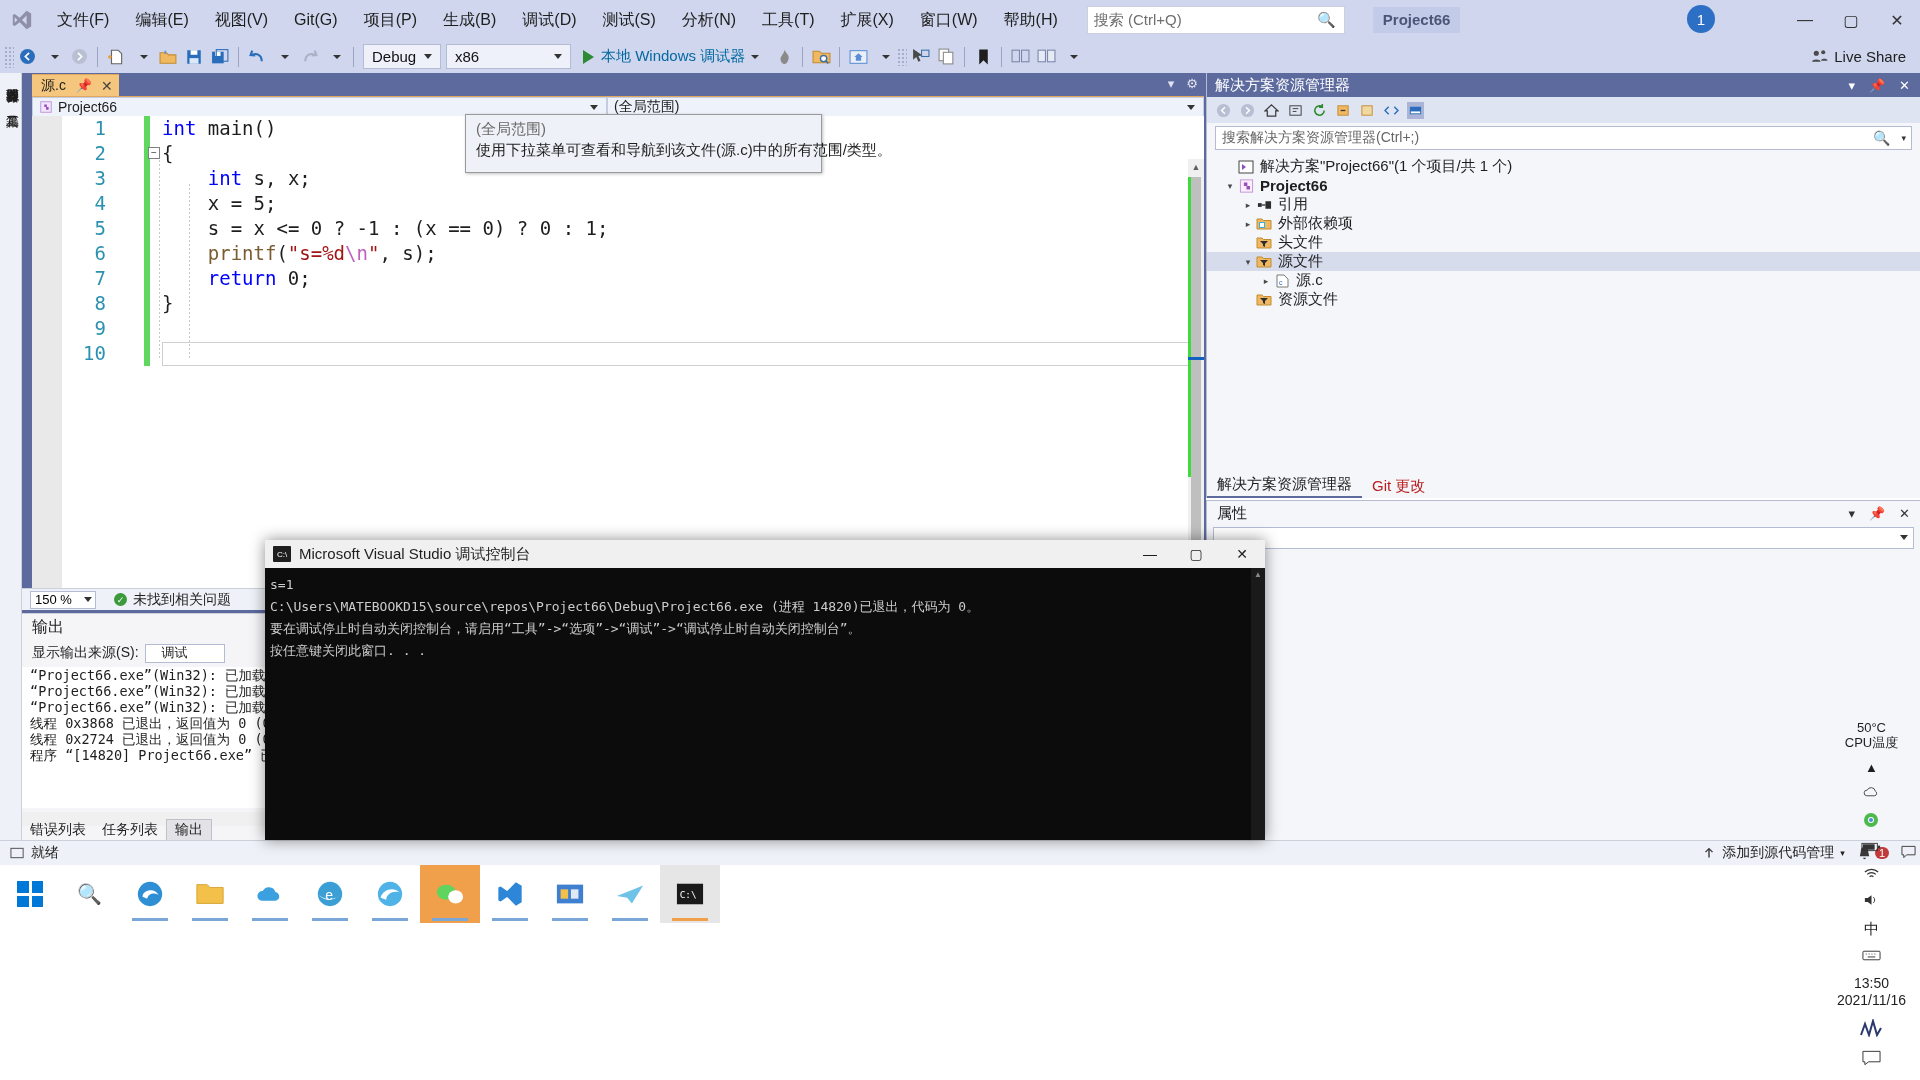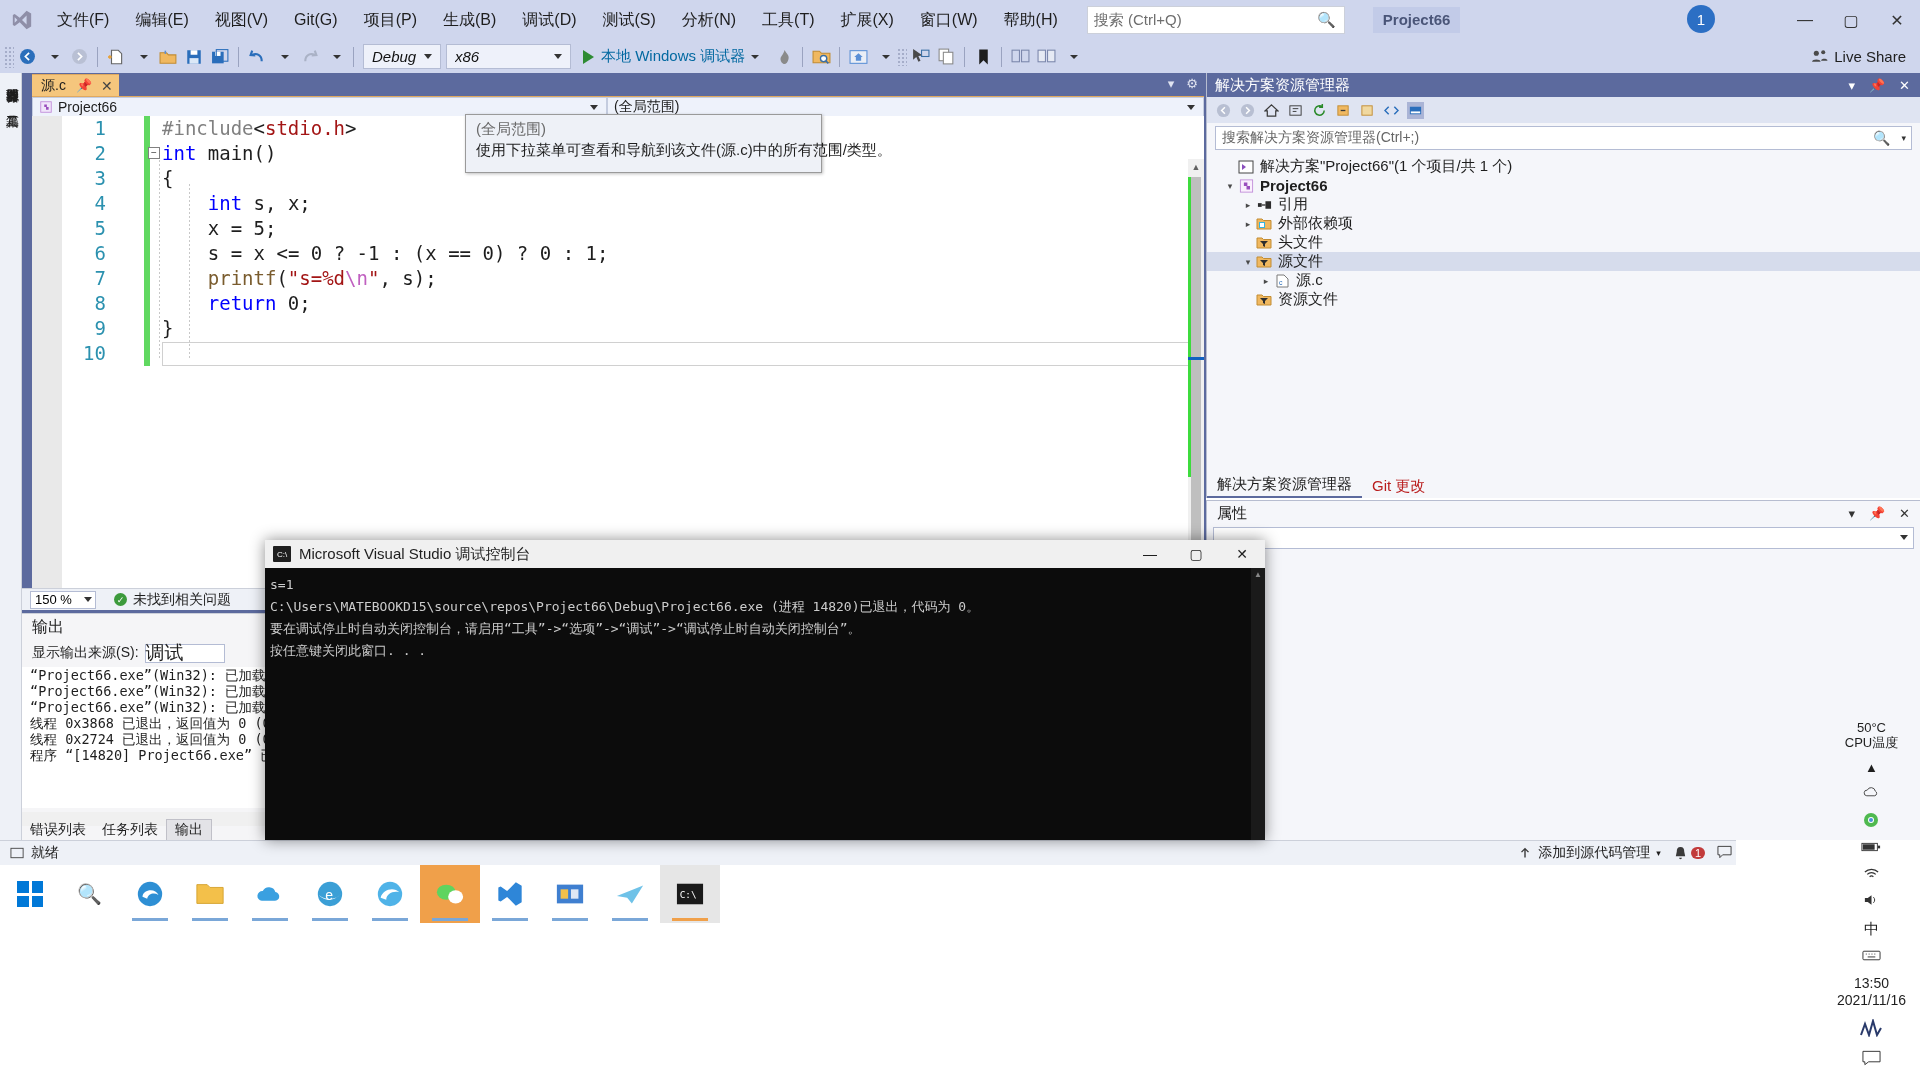--- a/index.html
+++ b/index.html
@@ -52,21 +52,21 @@
       radial-gradient(circle, #9aa3c0 1px, transparent 1px) 0 0/4px 4px; opacity:.8; }
   .tb-btn { height:26px; min-width:26px; display:flex; align-items:center; justify-content:center;
             padding:0 3px; position:relative; }
   .tb-sep { width:1px; height:20px; background:#9aa3c0; margin:0 5px; }
   .caret { width:0;height:0;border-left:4px solid transparent;border-right:4px solid transparent;
            border-top:4px solid #333; margin-left:3px; }
   .combo {
     height:25px; background:#eef1fa; border:1px solid #b4bcd4; display:flex;
     align-items:center; padding:0 4px 0 8px; font-size:15px; color:#111; position:relative;
   }
-  .combo .cv { flex:1; white-space:nowrap; overflow:hidden;font-style:italic; }
+  .combo .cv { flex:1; white-space:nowrap; overflow:hidden; }
   .combo .cc { width:0;height:0;border-left:4px solid transparent;border-right:4px solid transparent;
                border-top:5px solid #333; margin-left:6px; margin-right:4px;}
   .run-btn { display:flex; align-items:center; height:26px; padding:0 6px; font-size:15px; color:#0369a1;}
   .tri-play { width:0;height:0;border-top:7px solid transparent;border-bottom:7px solid transparent;
               border-left:11px solid #2e8b33; margin-right:7px; }
   .liveshare { position:absolute; right:14px; display:flex; align-items:center; font-size:15px; color:#1e1e1e;}
 
   
   .leftbar { position:absolute; left:0; top:73px; width:22px; height:767px; background:#eef1f7;
              border-right:1px solid #ccd0da;}
@@ -147,22 +147,22 @@
   .issuetext { margin-left:18px; font-size:14px; color:#1e1e1e; display:flex; align-items:center;}
   .okcirc { width:13px;height:13px;border-radius:50%;background:#3c9a3c;color:#fff;font-size:9px;
             display:flex;align-items:center;justify-content:center;margin-right:6px;}
 
   
   .outpanel { position:absolute; left:22px; top:613px; width:1184px; height:227px; background:#f5f5f7;
               border-top:1px solid #ccd0da;}
   .outhead { height:26px; display:flex; align-items:center; padding-left:10px; font-size:16px; color:#1e1e1e; }
   .outsub { height:26px; display:flex; align-items:center; padding-left:10px; font-size:14px; color:#1e1e1e;
             gap:6px;}
-  .outsub .srccombo { height:19px; min-width:80px; background:#fff; border:1px solid #b4bcd4; font-size:19px;
-                      display:flex; align-items:center; padding:0 0;}
+  .outsub .srccombo { height:19px; min-width:80px; background:#fff; border:1px solid #b4bcd4; font-size:13px;
+                      display:flex; align-items:center; padding:0 16px;}
   .outbody { position:absolute; left:0; top:53px; right:0; bottom:32px; background:#fff; overflow:hidden;
              font-family:"DejaVu Sans Mono","Liberation Mono",monospace; font-size:13.5px; color:#1e1e1e;}
   .outline { height:16px; line-height:16px; padding-left:8px; white-space:pre; }
   .out-hscroll { position:absolute; left:0; bottom:14px; height:14px; right:0; background:#f0f0f0;}
   .outtabs { position:absolute; left:0; bottom:0; height:20px; display:flex; align-items:flex-end; }
   .outtab { font-size:14px; padding:1px 8px; color:#1e1e1e; }
   .outtab.active { background:#e3e3e7; border:1px solid #c0c0c8; border-bottom:none; }
 
   
   .solexp { position:absolute; left:1206px; top:73px; width:714px; height:425px; background:#f5f6fa;
@@ -210,21 +210,21 @@
   .con-wc div { width:46px; display:flex; align-items:center; justify-content:center; font-size:14px; color:#1e1e1e;}
   .con-body { position:absolute; left:0; top:28px; right:0; bottom:0; background:#0c0c0c;
               padding:6px 0 0 2px; overflow:hidden; }
   .con-line { font-family:"DejaVu Sans Mono","Liberation Mono",monospace; font-size:13px;
               color:#cccccc; line-height:22px; white-space:pre; padding-left:3px;}
   .con-vscroll { position:absolute; right:0; top:28px; width:14px; bottom:0; background:#1a1a1a;}
   .con-vscroll .t { position:absolute; top:0; left:0; right:0; height:14px; color:#888; font-size:8px;
                     text-align:center; line-height:14px;}
 
   
-  .statusbar { position:absolute; left:0; top:840px; width:1736px; height:25px; background:#eef1f7;
+  .statusbar { position:absolute; left:0; top:840px; width:1920px; height:25px; background:#eef1f7;
                display:flex; align-items:center; font-size:14px; color:#1e1e1e; border-top:1px solid #ccd0da;}
   .statusbar .si { margin-left:10px; display:flex; align-items:center; gap:6px;}
   .statusbar .right { margin-left:auto; display:flex; align-items:center; gap:12px; padding-right:4px;}
   .addsrc { display:flex; align-items:center; gap:6px; }
 
   
   .taskbar { position:absolute; left:0; top:865px; width:1920px; height:58px; background:#ffffff;
              display:flex; align-items:center; }
   .tb-start { width:60px; height:58px; display:flex; align-items:center; justify-content:center;}
   .winlogo { width:26px;height:26px; display:grid; grid-template-columns:1fr 1fr; grid-gap:3px;}
@@ -474,21 +474,20 @@
         <div class="lineno">8</div>
         <div class="lineno">9</div>
         <div class="lineno">10</div>
       </div>
       <div class="changebar" style="top:0; height:250px;"></div>
       <div class="fold-box" style="top:31px;">−</div>
       <div class="guideline" style="top:44px; height:200px;"></div>
       <div class="guideline" style="left:157px; top:68px; height:175px;"></div>
 
       <div class="codelines">
-        <div class="cl"><span class="tk-pre">#include</span><span class="tk-op">&lt;</span><span class="tk-str">stdio.h</span><span class="tk-op">&gt;</span></div>
         <div class="cl"><span class="tk-kw">int</span> <span class="tk-id">main</span><span class="tk-op">()</span></div>
         <div class="cl"><span class="tk-op">{</span></div>
         <div class="cl">    <span class="tk-kw">int</span> <span class="tk-id">s</span><span class="tk-op">,</span> <span class="tk-id">x</span><span class="tk-op">;</span></div>
         <div class="cl">    <span class="tk-id">x</span> <span class="tk-op">= </span><span class="tk-num">5</span><span class="tk-op">;</span></div>
         <div class="cl">    <span class="tk-id">s</span> <span class="tk-op">= </span><span class="tk-id">x</span> <span class="tk-op">&lt;= </span><span class="tk-num">0</span> <span class="tk-op">? -</span><span class="tk-num">1</span> <span class="tk-op">: (</span><span class="tk-id">x</span> <span class="tk-op">== </span><span class="tk-num">0</span><span class="tk-op">) ? </span><span class="tk-num">0</span> <span class="tk-op">: </span><span class="tk-num">1</span><span class="tk-op">;</span></div>
         <div class="cl">    <span class="tk-fn">printf</span><span class="tk-op">(</span><span class="tk-str">"s=%d</span><span class="tk-esc">\n</span><span class="tk-str">"</span><span class="tk-op">, </span><span class="tk-id">s</span><span class="tk-op">);</span></div>
         <div class="cl">    <span class="tk-kw">return</span> <span class="tk-num">0</span><span class="tk-op">;</span></div>
         <div class="cl"><span class="tk-op">}</span></div>
         <div class="cl"></div>
       </div>

